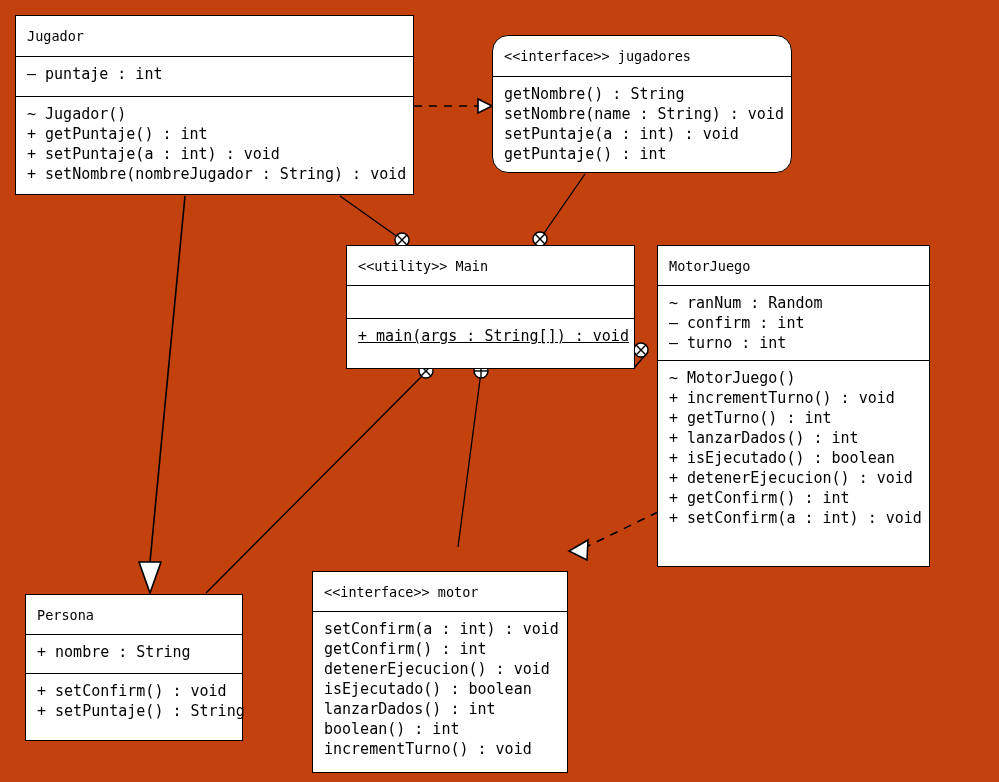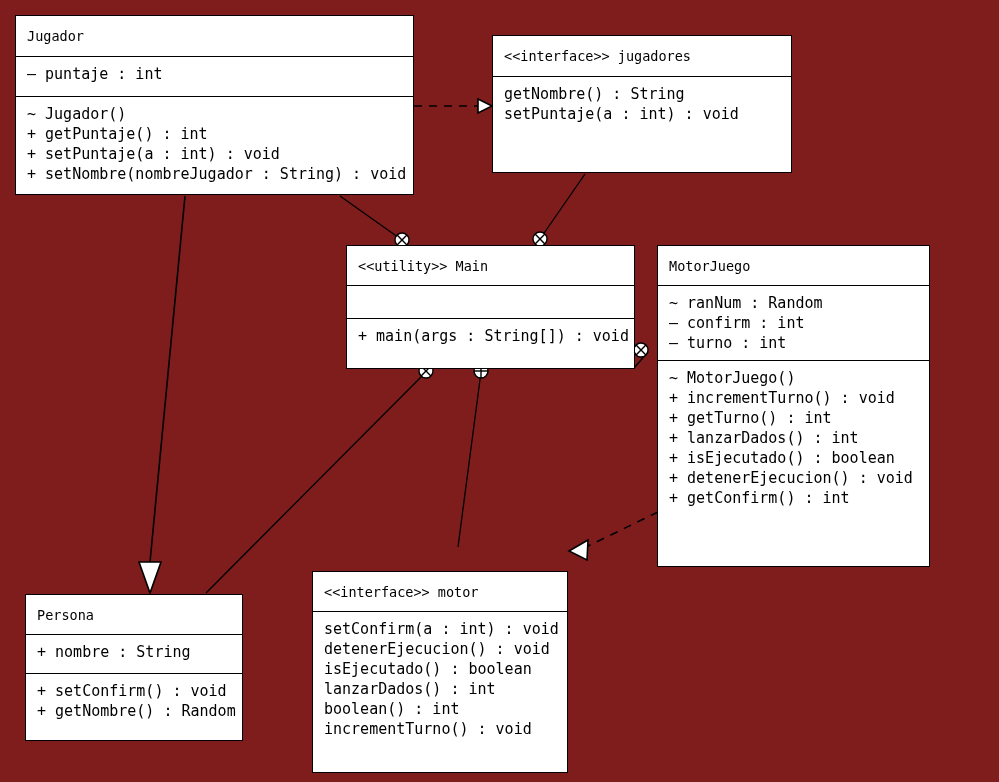--- a/index.html
+++ b/index.html
@@ -8,21 +8,21 @@
     padding: 0;
     background: #ffffff;
   }
   body {
     font-family: "DejaVu Sans Mono", monospace;
   }
   #diagram-canvas {
     position: relative;
     width: 999px;
     height: 782px;
-    background: #7f1d1d;
+    background: #c2410c;
     overflow: hidden;
   }
   #connector-layer {
     position: absolute;
     left: 0;
     top: 0;
     width: 999px;
     height: 782px;
     pointer-events: none;
   }
@@ -53,20 +53,21 @@
     white-space: pre;
   }
   .uml-feature {
     font-family: "DejaVu Sans Mono", monospace;
     font-size: 15px;
     line-height: 20px;
     color: #000000;
     white-space: pre;
   }
   .uml-feature.static-feature {
+    text-decoration: underline;
   }
   .empty-compartment {
     min-height: 20px;
   }
 </style>
 </head>
 <body>
 
 <div id="diagram-canvas">
 
@@ -141,27 +142,29 @@
       <div class="uml-feature">– puntaje : int</div>
     </div>
     <div class="uml-compartment">
       <div class="uml-feature">~ Jugador()</div>
       <div class="uml-feature">+ getPuntaje() : int</div>
       <div class="uml-feature">+ setPuntaje(a : int) : void</div>
       <div class="uml-feature">+ setNombre(nombreJugador : String) : void</div>
     </div>
   </div>
 
-  <div class="uml-class" style="left:492px; top:35px; width:300px; height:138px;">
+  <div class="uml-class" style="left:492px; top:35px; width:300px; height:138px;border-radius:16px;">
     <div class="uml-compartment compartment-name" style="height:40px;">
       <span class="uml-name-text">&lt;&lt;interface&gt;&gt; jugadores</span>
     </div>
     <div class="uml-compartment">
       <div class="uml-feature">getNombre() : String</div>
+      <div class="uml-feature">setNombre(name : String) : void</div>
       <div class="uml-feature">setPuntaje(a : int) : void</div>
+      <div class="uml-feature">getPuntaje() : int</div>
     </div>
   </div>
 
   <div class="uml-class" style="left:346px; top:245px; width:289px; height:124px;">
     <div class="uml-compartment compartment-name" style="height:39px;">
       <span class="uml-name-text">&lt;&lt;utility&gt;&gt; Main</span>
     </div>
     <div class="uml-compartment empty-compartment" style="height:33px;"></div>
     <div class="uml-compartment">
       <div class="uml-feature static-feature">+ main(args : String[]) : void</div>
@@ -178,42 +181,44 @@
       <div class="uml-feature">– turno : int</div>
     </div>
     <div class="uml-compartment">
       <div class="uml-feature">~ MotorJuego()</div>
       <div class="uml-feature">+ incrementTurno() : void</div>
       <div class="uml-feature">+ getTurno() : int</div>
       <div class="uml-feature">+ lanzarDados() : int</div>
       <div class="uml-feature">+ isEjecutado() : boolean</div>
       <div class="uml-feature">+ detenerEjecucion() : void</div>
       <div class="uml-feature">+ getConfirm() : int</div>
+      <div class="uml-feature">+ setConfirm(a : int) : void</div>
     </div>
   </div>
 
   <div class="uml-class" style="left:25px; top:594px; width:218px; height:147px;">
     <div class="uml-compartment compartment-name" style="height:39px;">
       <span class="uml-name-text">Persona</span>
     </div>
     <div class="uml-compartment" style="height:39px;">
       <div class="uml-feature">+ nombre : String</div>
     </div>
     <div class="uml-compartment">
       <div class="uml-feature">+ setConfirm() : void</div>
-      <div class="uml-feature">+ getNombre() : Random</div>
+      <div class="uml-feature">+ setPuntaje() : String</div>
     </div>
   </div>
 
   <div class="uml-class" style="left:312px; top:548px; width:256px; height:202px;margin-top:23px;">
     <div class="uml-compartment compartment-name" style="height:39px;">
       <span class="uml-name-text">&lt;&lt;interface&gt;&gt; motor</span>
     </div>
     <div class="uml-compartment">
       <div class="uml-feature">setConfirm(a : int) : void</div>
+      <div class="uml-feature">getConfirm() : int</div>
       <div class="uml-feature">detenerEjecucion() : void</div>
       <div class="uml-feature">isEjecutado() : boolean</div>
       <div class="uml-feature">lanzarDados() : int</div>
       <div class="uml-feature">boolean() : int</div>
       <div class="uml-feature">incrementTurno() : void</div>
     </div>
   </div>
 
 </div>
 

